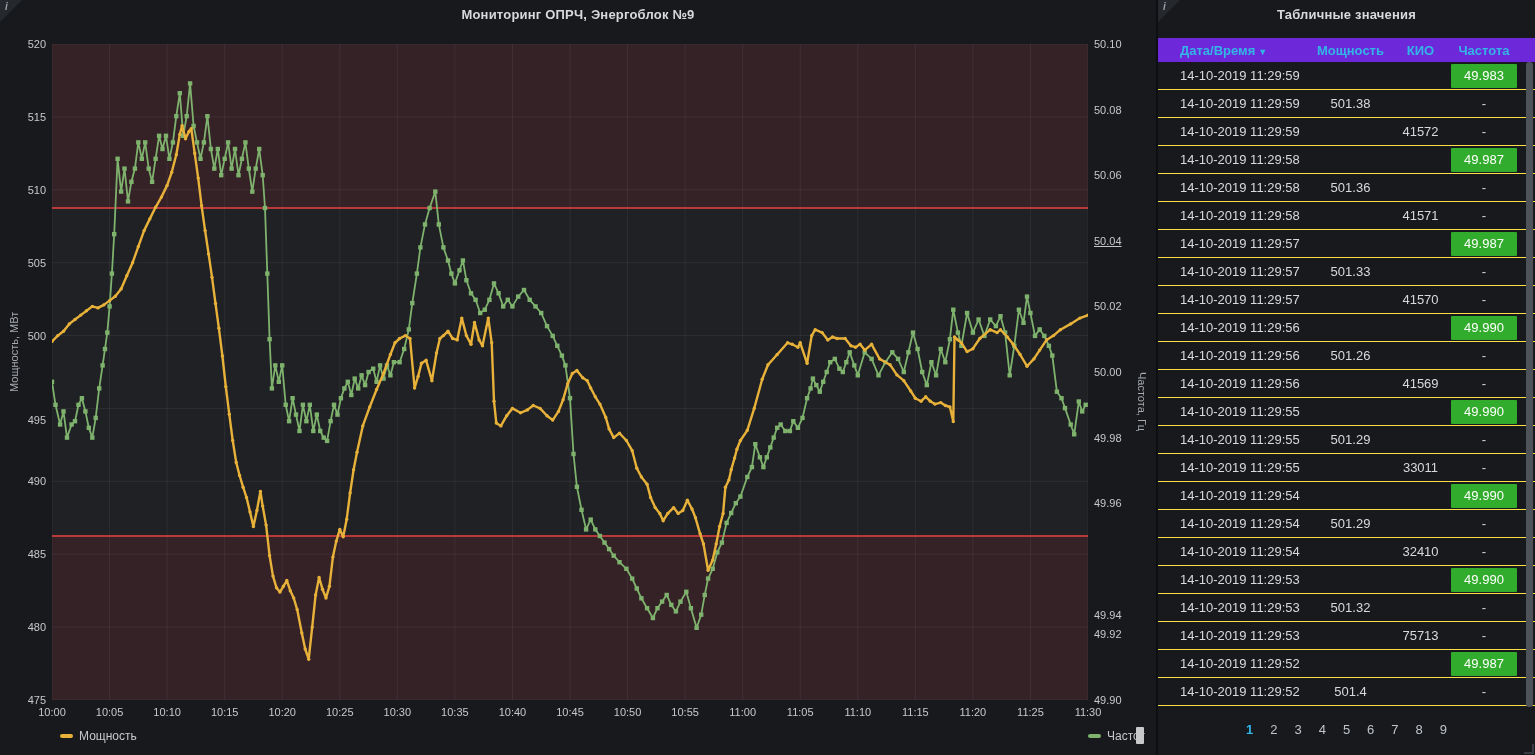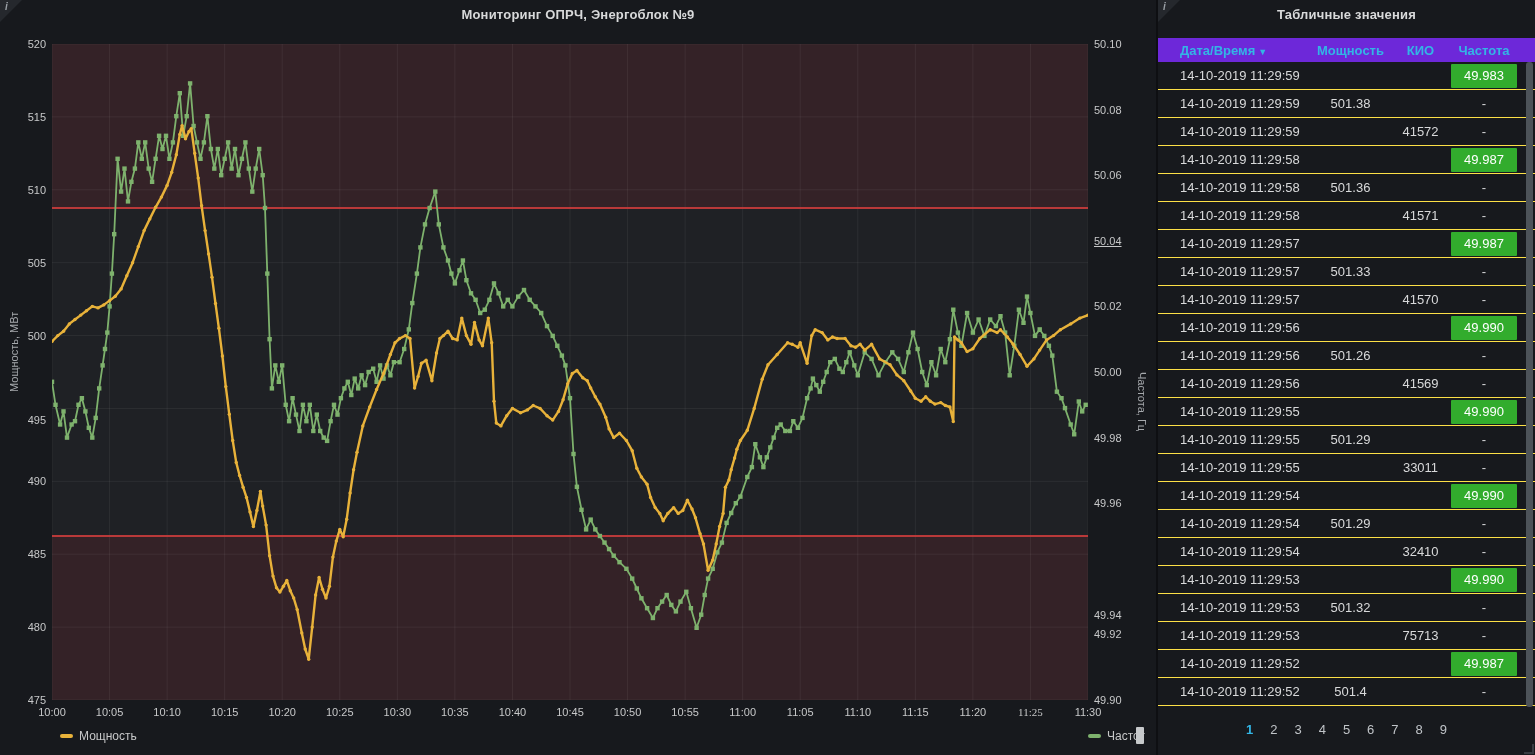--- a/index.html
+++ b/index.html
@@ -622,21 +622,21 @@
       <div class="xtick" style="left: 454.889px;">10:35</div>
       <div class="xtick" style="left: 512.444px;">10:40</div>
       <div class="xtick" style="left: 570px;">10:45</div>
       <div class="xtick" style="left: 627.556px;">10:50</div>
       <div class="xtick" style="left: 685.111px;">10:55</div>
       <div class="xtick" style="left: 742.667px;">11:00</div>
       <div class="xtick" style="left: 800.222px;">11:05</div>
       <div class="xtick" style="left: 857.778px;">11:10</div>
       <div class="xtick" style="left: 915.333px;">11:15</div>
       <div class="xtick" style="left: 972.889px;">11:20</div>
-      <div class="xtick" style="left: 1030.44px; font-family: Liberation Serif, serif;">11:25</div>
+      <div class="xtick" style="left: 1030.44px;">11:25</div>
       <div class="xtick" style="left: 1088px;">11:30</div>
     </div>
 
   <div class="axis-title" id="left-axis-title">Мощность, МВт</div>
   <div class="axis-title" id="right-axis-title">Частота, Гц</div>
 
   <div class="legend" id="legend-power">
     <span class="legend-swatch" id="power-swatch" style="background: rgb(232, 178, 58);"></span>
     <span>Мощность</span>
   </div>

